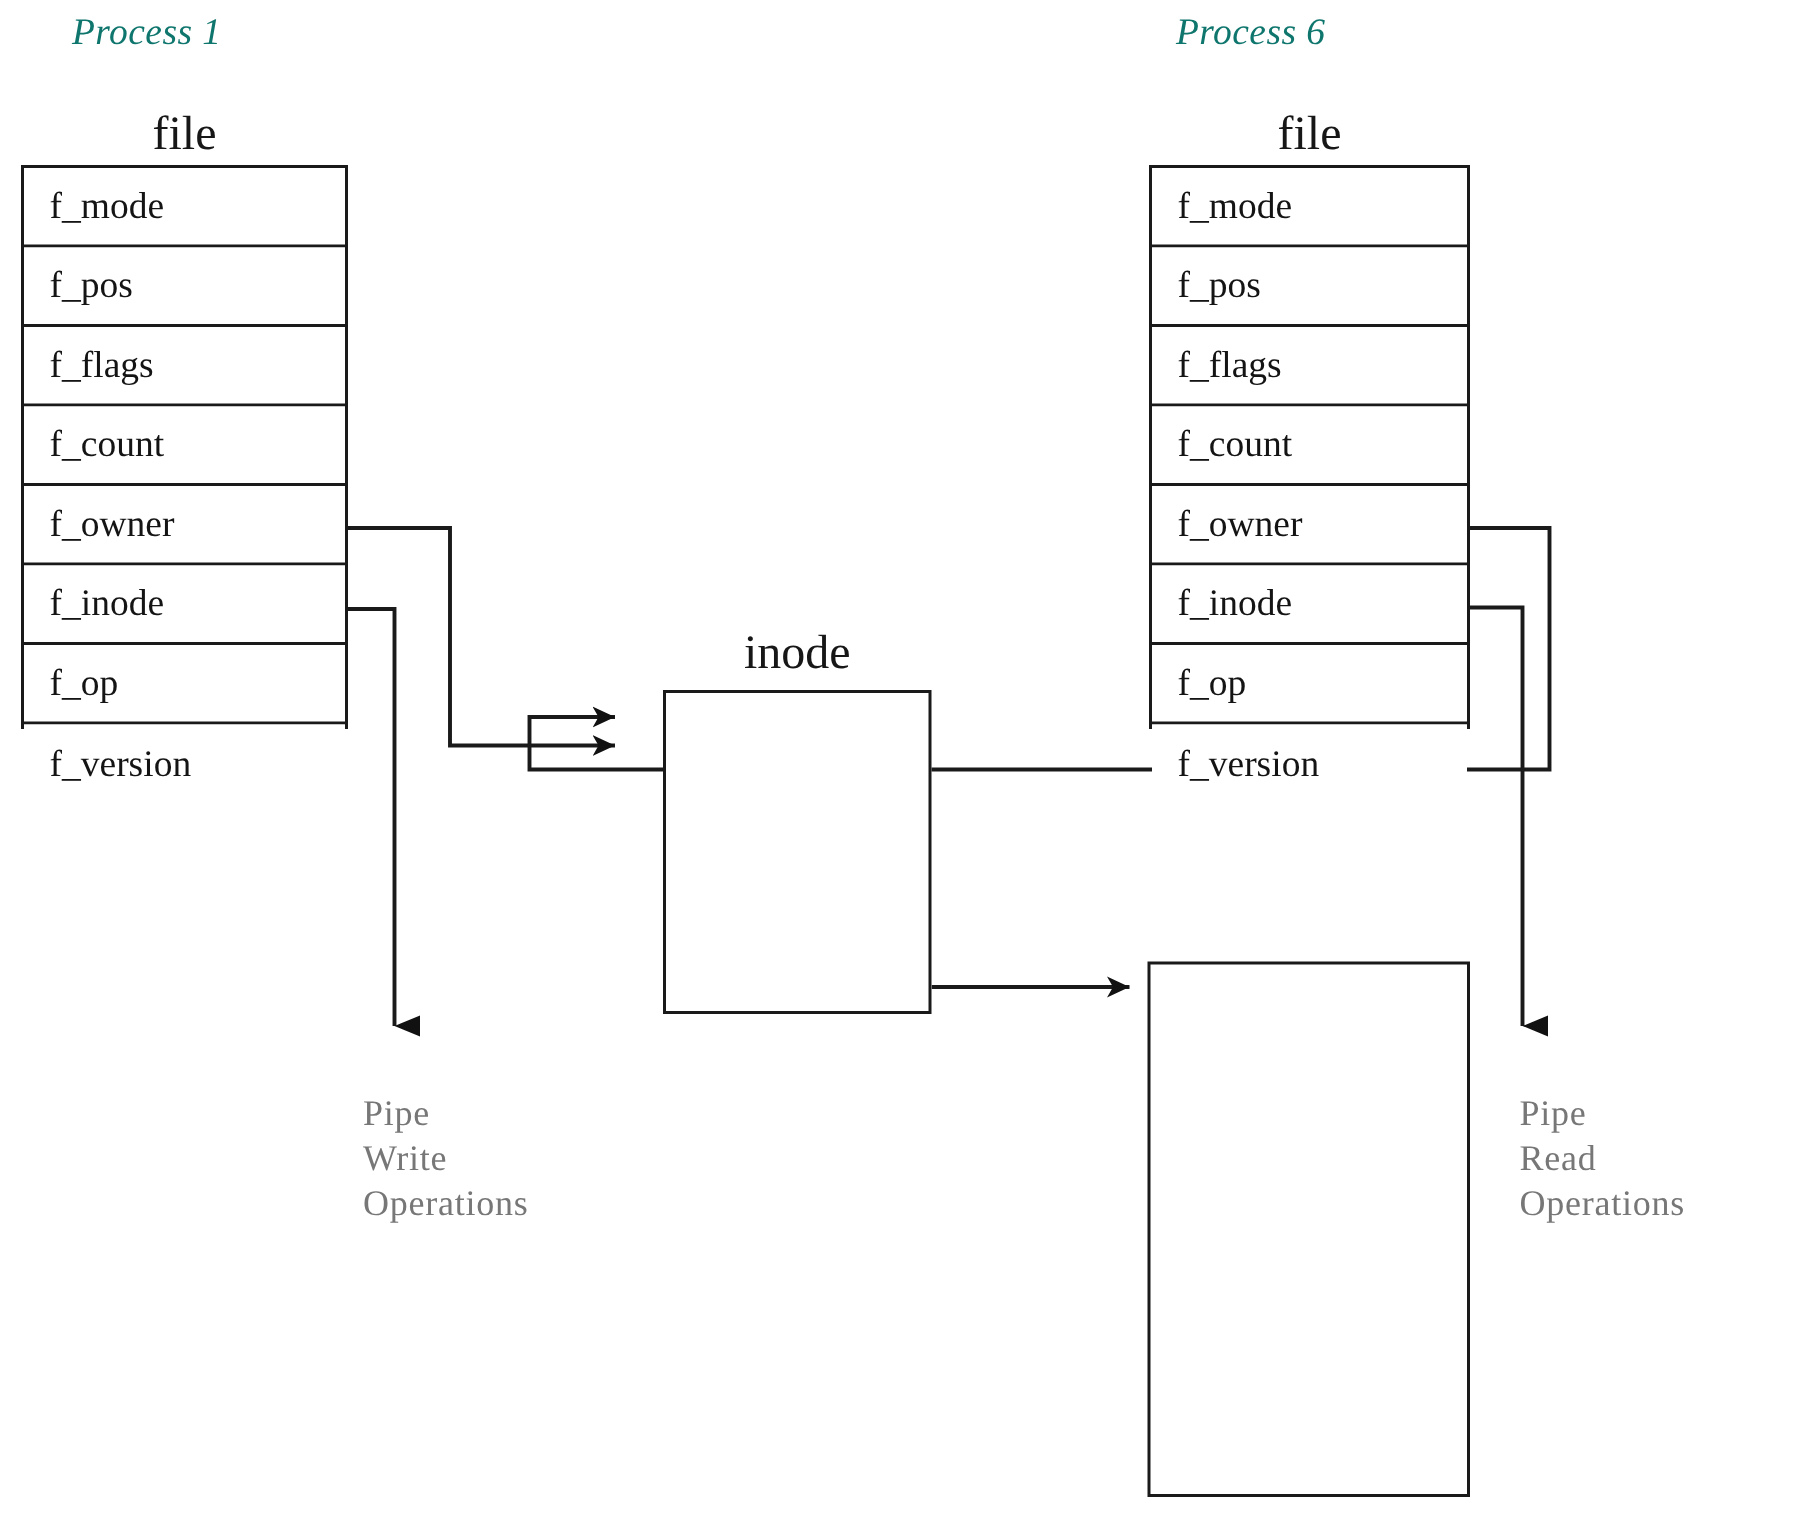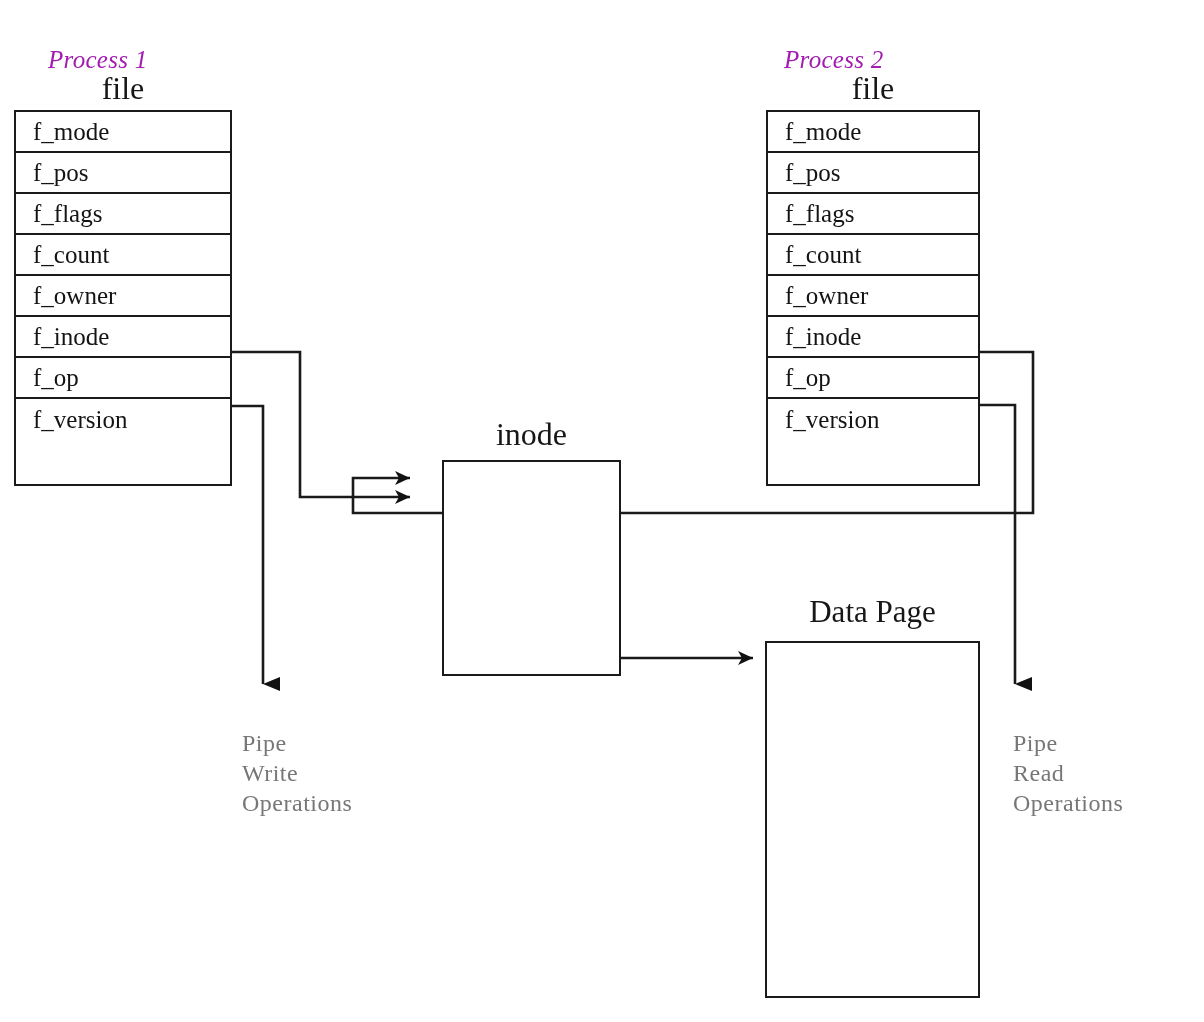--- a/index.html
+++ b/index.html
@@ -26,23 +26,22 @@
     width: 1204px;
     height: 1022px;
     pointer-events: none;
   }
   .proc-title {
     position: absolute;
     font-family: "Liberation Serif", serif;
     font-style: italic;
     font-size: 25px;
     letter-spacing: 0.3px;
-    color: #a21caf;
+    color: #0f766e;
     white-space: nowrap;
-    margin-top: 38px;
   }
   .struct-caption {
     position: absolute;
     font-family: "Liberation Serif", serif;
     font-size: 32px;
     color: #171717;
     white-space: nowrap;
     text-align: center;
   }
   .bigcaption {
@@ -54,21 +53,21 @@
     text-align: center;
   }
   .file-table {
     position: absolute;
     box-sizing: border-box;
     border: 2px solid #1a1a1a;
     background: #ffffff;
   }
   .file-row {
     box-sizing: border-box;
-    height: 41px;
+    height: 53px;
     border-bottom: 2px solid #1a1a1a;
     display: flex;
     align-items: center;
     padding-left: 17px;
     font-family: "Liberation Serif", serif;
     font-size: 25px;
     color: #141414;
     background: #ffffff;
   }
   .file-row:last-child {
@@ -124,40 +123,39 @@
     <div class="file-row">f_mode</div>
     <div class="file-row">f_pos</div>
     <div class="file-row">f_flags</div>
     <div class="file-row">f_count</div>
     <div class="file-row">f_owner</div>
     <div class="file-row">f_inode</div>
     <div class="file-row">f_op</div>
     <div class="file-row">f_version</div>
   </div>
 
-  <div class="proc-title" style="left:784px; top:8px;">Process 2</div>
+  <div class="proc-title" style="left:784px; top:8px;">Process 6</div>
 
   <div class="struct-caption" style="left:766px; top:70px; width:214px;">file</div>
 
   <div class="file-table" id="p2-table" style="left:766px; top:110px; width:214px; height:376px;">
     <div class="file-row">f_mode</div>
     <div class="file-row">f_pos</div>
     <div class="file-row">f_flags</div>
     <div class="file-row">f_count</div>
     <div class="file-row">f_owner</div>
     <div class="file-row">f_inode</div>
     <div class="file-row">f_op</div>
     <div class="file-row">f_version</div>
   </div>
 
   <div class="struct-caption" style="left:442px; top:416px; width:179px;">inode</div>
 
   <div class="plain-box" style="left:442px; top:460px; width:179px; height:216px;"></div>
 
-  <div class="bigcaption" style="left:765px; top:594px; width:215px;">Data Page</div>
 
   <div class="plain-box" style="left:765px; top:641px; width:215px; height:357px;"></div>
 
   <div class="mono-note" style="left:242px; top:728px;">Pipe
 Write
 Operations</div>
 
   <div class="mono-note" style="left:1013px; top:728px;">Pipe
 Read
 Operations</div>

